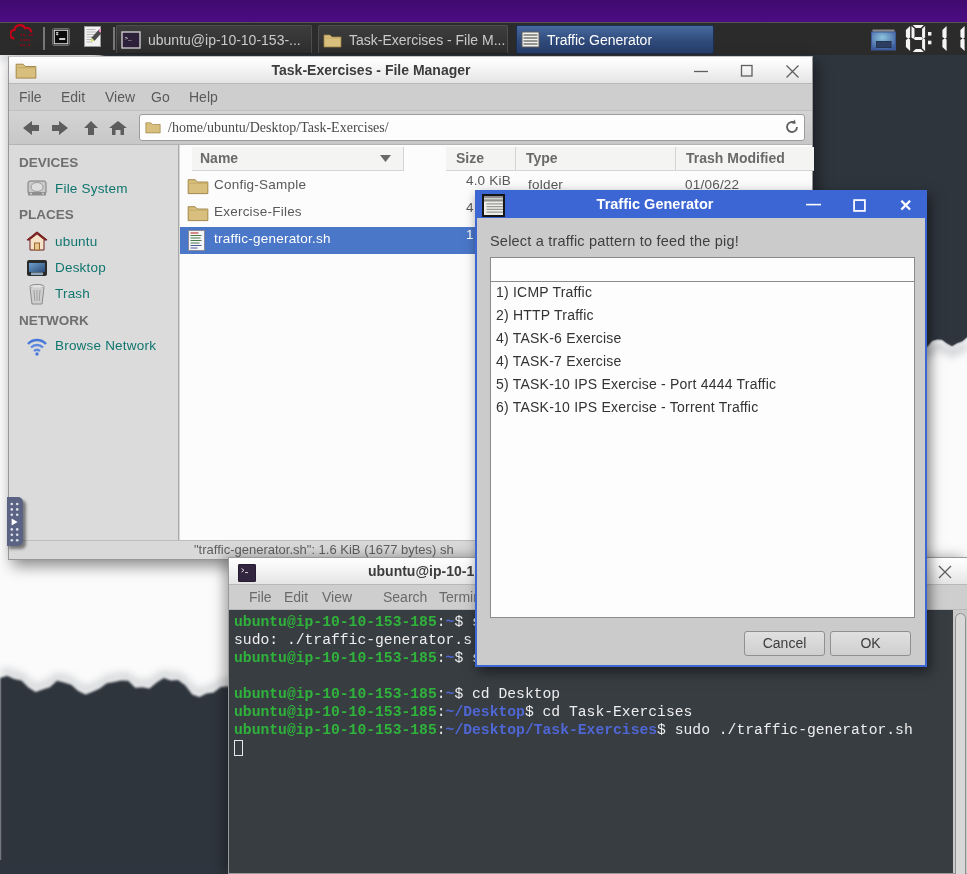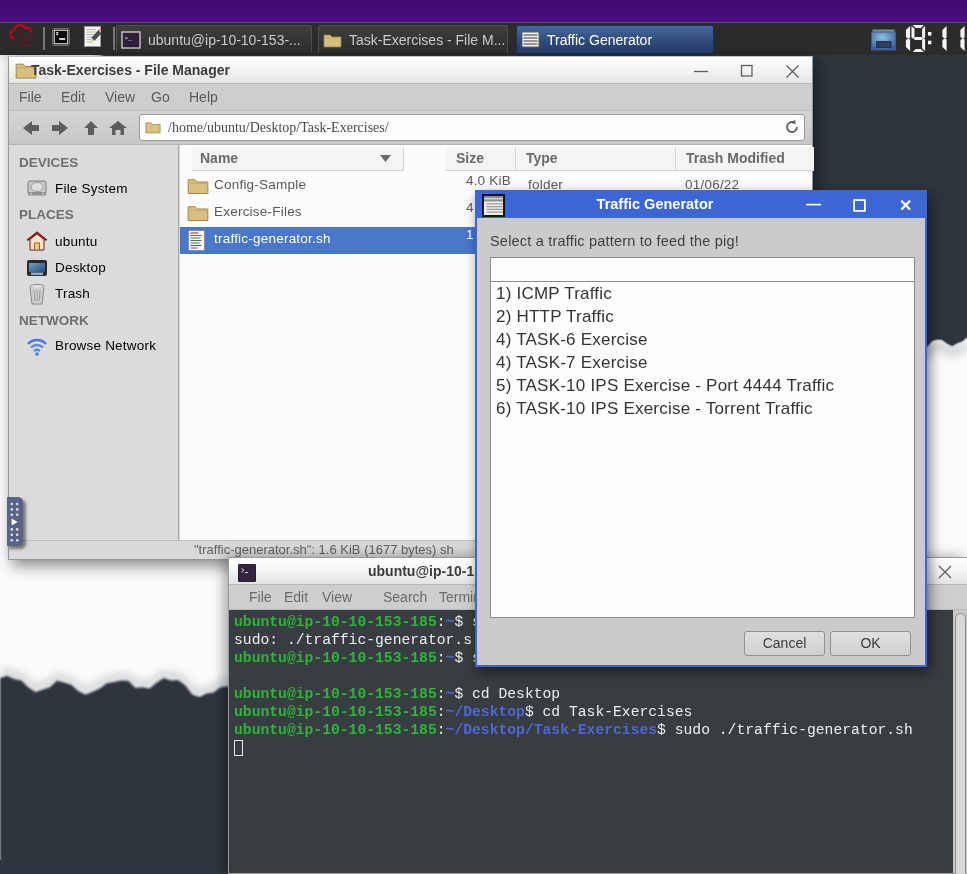--- a/index.html
+++ b/index.html
@@ -40,39 +40,39 @@
   background:linear-gradient(#d4d4d4,#c7c7c7); border-bottom:1px solid #b4b4b4;font-family:Liberation Serif, serif; }
 #fm-path { position:absolute; left:130px; top:3px; width:666px; height:27px;
   background:#fdfdfd; border:1px solid #9c9c9c; border-radius:3px;
   font-size:14px; color:#4a4a4a; line-height:25px; padding-left:28px; }
 #fm-side { position:absolute; left:0; top:88px; width:170px; height:395px;
   background:#dbdbdb; border-right:1px solid #a8a8a8; }
 #fm-list { position:absolute; left:171px; top:88px; right:0; height:395px; background:#fcfcfc; }
 #fm-status { position:absolute; left:0; bottom:0; right:0; height:19px; background:#d9d9d9;
   border-top:1px solid #bdbdbd; font-size:13px; color:#5f5f5f; line-height:17px; }
 .shead { position:absolute; left:10px; font-weight:bold; font-size:13.5px; color:#6f6f6f; }
-.srow  { position:absolute; left:46px; font-size:13.5px; letter-spacing:0.2px; color:#000000; }
+.srow  { position:absolute; left:46px; font-size:13.5px; letter-spacing:0.2px; color:#0f766e; }
 .hdr { position:absolute; top:2px; height:24px; background:#f4f4f3; border-bottom:1px solid #d4d4d4;
   border-right:1px solid #d4d4d4; font-weight:bold; font-size:14px; color:#6a6a6a; line-height:23px; }
 .frow { position:absolute; left:0; right:0; height:27px; font-size:13.5px; letter-spacing:0.22px; color:#595959; }
 .frow .nm { position:absolute; left:34px; top:4px; }
 .fsz { position:absolute; width:60px; text-align:right; top:0; }
 .fty { position:absolute; top:4px; }
 
 
 #dlg { left:475px; top:190px; width:452px; height:477px; background:#cbcbcb;
   border:2px solid #3c66d4; box-shadow:3px 5px 12px rgba(0,0,0,.5); }
 #dlg-title { position:absolute; left:0; top:0; right:0; height:26px; background:#3c66d4; }
 #dlg-title .t { position:absolute; left:0; right:0; text-align:center; top:4px;
   color:#fff; font-weight:bold; font-size:14.5px; }
 #dlg-label { position:absolute; left:13px; top:41px; font-size:14.5px; letter-spacing:0.2px; color:#3f3f3f; }
 #dlg-entry { position:absolute; left:13px; top:65px; width:425px; height:25px;
   background:#fdfdfd; border:1px solid #8b8b8b; }
 #dlg-list { position:absolute; left:13px; top:90px; width:425px; height:336px;
-  background:#fdfdfd; border:1px solid #8b8b8b; border-top:none; font-size:17px; letter-spacing:0.22px; color:#333; }
+  background:#fdfdfd; border:1px solid #8b8b8b; border-top:none; font-size:14px; letter-spacing:0.22px; color:#333; }
 #dlg-list div { position:absolute; left:5px; }
 .dbtn { position:absolute; top:439px; width:81px; height:25px;
   background:linear-gradient(#e0e0e0,#cfcfcf); border:1px solid #909090; border-radius:3px;
   text-align:center; line-height:23px; font-size:14px; color:#3c3c3c; }
 
 
 #term { left:228px; top:557px; width:739px; height:317px; background:#383d42;
   border:1px solid #9a9a9a; border-right:none; box-shadow:-4px 0 12px rgba(0,0,0,.35); }
 #term-menubar { position:absolute; left:0; top:27px; right:0; height:25px;
   background:#cecece; border-bottom:1px solid #b8b8b8; color:#6a6a6a; font-size:14px; }
@@ -203,21 +203,21 @@
       </g>
     </g>
   </svg>
 
 <div id="fm" class="abs">
   <div class="titlebar"></div>
   <svg class="abs" style="left:6px;top:3px" width="22" height="20" viewBox="0 0 19 16">
       <path d="M1,3 h6 l2,2 h9 v10 h-17 z" fill="#d9bf7e" stroke="#9a8242" stroke-width=".8"></path>
       <path d="M1,6 h17" stroke="#c6ab69"></path>
     </svg>
-  <div class="titletext" style="left:22px;width:640px;">Task-Exercises - File Manager</div>
+  <div class="titletext" style="left:42px;width:640px;text-align:center">Task-Exercises - File Manager</div>
   <svg class="abs" style="left:684px;top:5px" width="120" height="18" viewBox="0 0 120 18">
     <g stroke="#5f5f5f" stroke-width="1.3" fill="none">
       <path d="M1,9.5 h14"></path>
       <rect x="48.5" y="3.5" width="10.5" height="10.5"></rect>
       <path d="M93.5,3.5 L105.5,15.5 M105.5,3.5 L93.5,15.5"></path>
     </g>
   </svg>
 
   <div id="fm-menubar">
     <span style="left:10px">File</span>

